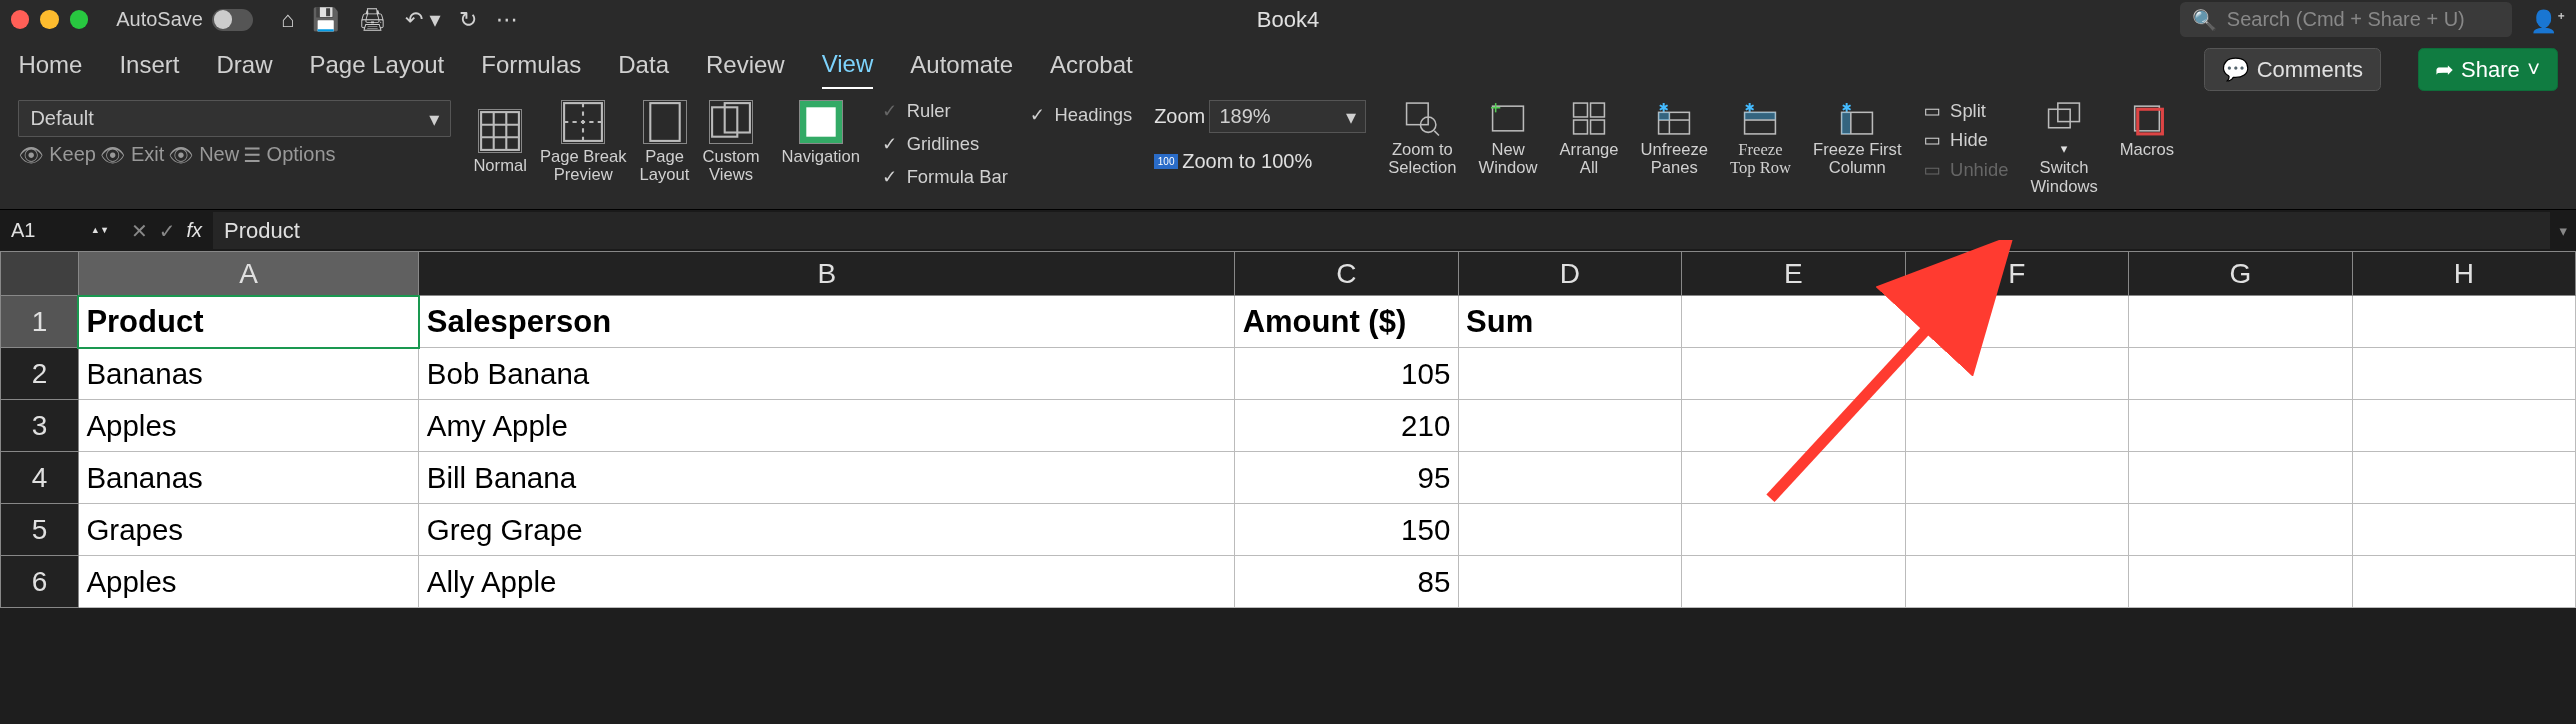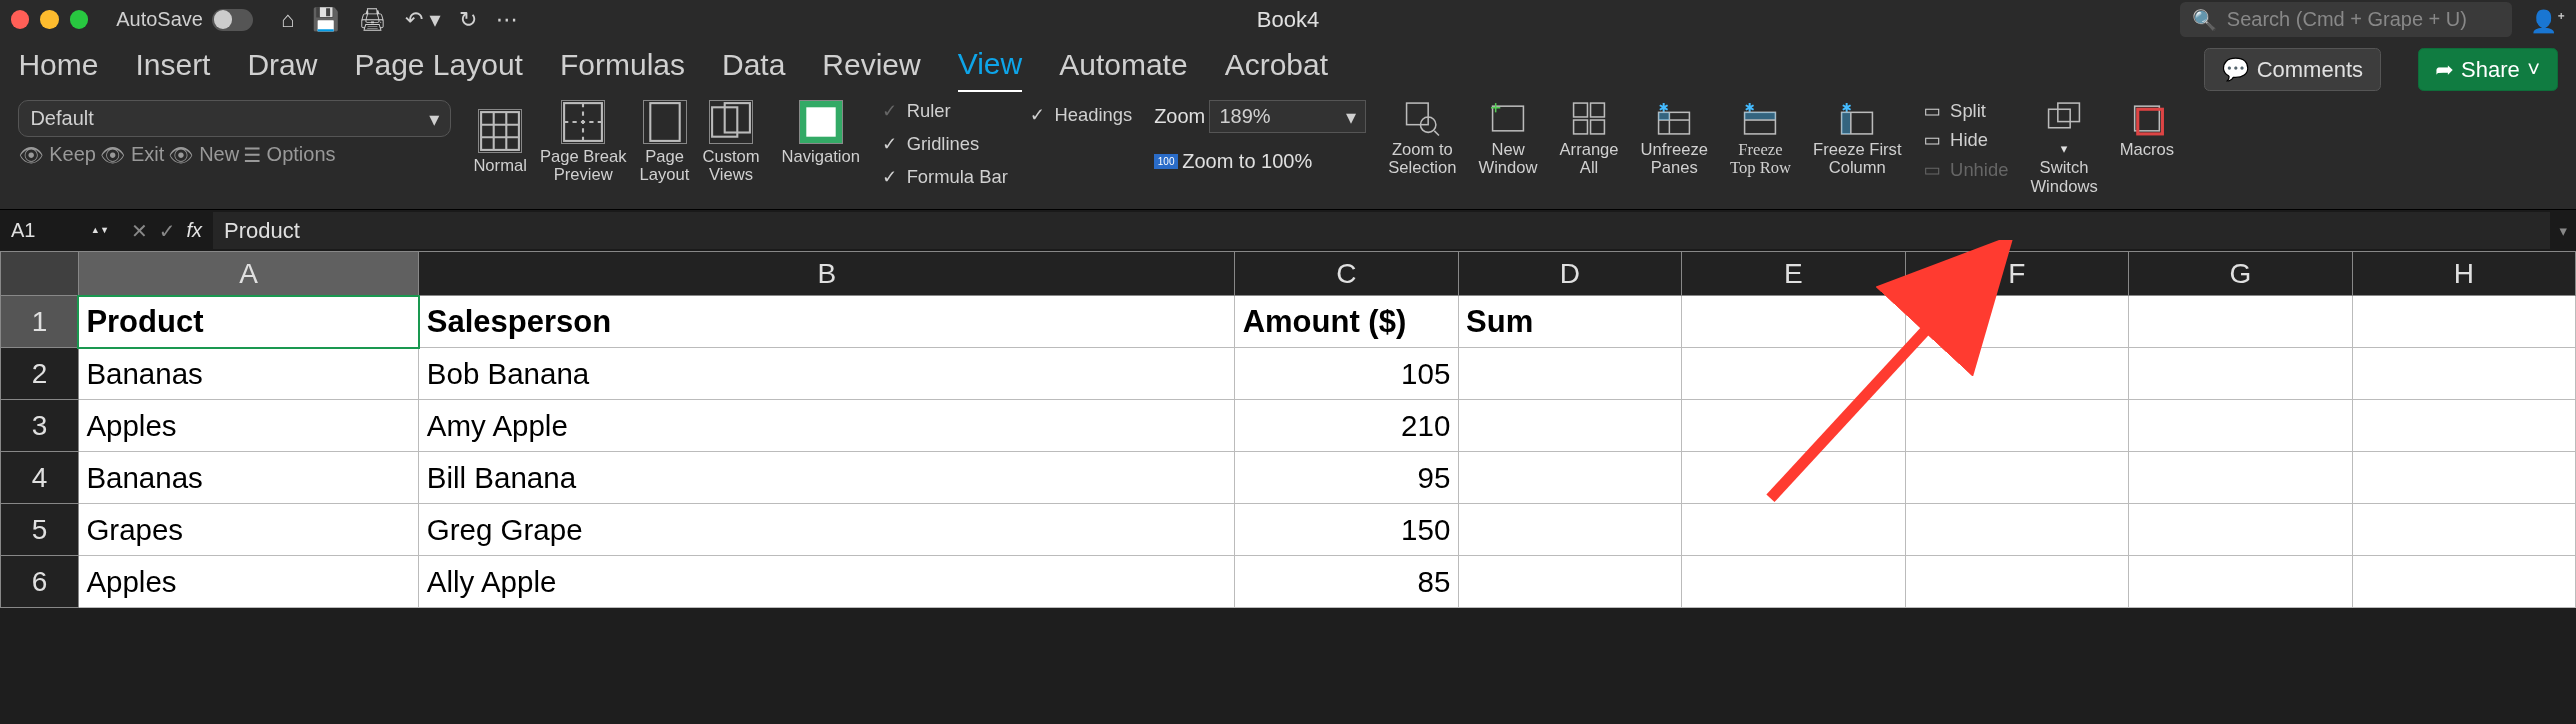--- a/index.html
+++ b/index.html
@@ -14,30 +14,30 @@
     .autosave { margin-left: 28px; font-size: 20px; color: #d0d0d0; }
     .toggle { width: 41px; height: 22px; background: #555; border-radius: 11px; position: relative; margin-left: 9.2px; }
     .toggle::after { content:""; position:absolute; left:1.8px; top:1.8px; width:18.4px; height:18.4px; background:#ccc; border-radius:50%; }
     .qat { display: flex; gap: 18.4px; margin-left: 28px; }
     .qat-icon { font-size: 22px; color: #d0d0d0; }
     .title-center { position: absolute; left: 50%; transform: translateX(-50%); font-size: 22px; color:#e0e0e0; }
     .search-right { margin-left: auto; display: flex; align-items: center; gap: 18.4px; }
     .search-box { background: #3a3a3a; border-radius: 5.5px; padding: 5.5px 13px; font-size: 20px; color: #888; width: 332px; display:flex; align-items:center; gap:9.2px; }
     
     .tabs { display: flex; gap: 37px; padding: 11px 18.4px 0 18.4px; background: #2a2a2a; align-items: center; height: 50px; }
-    .tab { font-size: 30px; color: #d0d0d0; padding-bottom: 9.2px; cursor: pointer; }
-    .tab.active { color: #0ea5e9; border-bottom: 2.8px solid #fff; }
+    .tab { font-size: 24px; color: #d0d0d0; padding-bottom: 9.2px; cursor: pointer; }
+    .tab.active { color: #7dd3fc; border-bottom: 2.8px solid #fff; }
     .tab-spacer { flex: 1; }
     .btn-comments { background: #3d3d3d; border: 0.9px solid #555; border-radius: 5.5px; padding: 7.4px 16.6px; font-size: 22px; color:#e0e0e0; display:flex; align-items:center; gap:7.4px; }
     .btn-share { background: #107c41; border: 0.9px solid #0e6d3a; border-radius: 5.5px; padding: 7.4px 16.6px; font-size: 22px; color:#fff; display:flex; align-items:center; gap:7.4px; }
     
     .ribbon { display: flex; background: #2a2a2a; padding: 11px 18.4px; gap: 22px; align-items:flex-start; height: 120px; }
     .ribbon-group { display: flex; flex-direction: column; gap: 5.5px; }
     .ribbon-row { display: flex; align-items:center; gap: 4px; }
-    .style-select { background: #323232; border: 0.9px solid #555; border-radius: 10px; padding: 5.5px 11px; font-size: 20px; color:#d0d0d0; width: 433px; display:flex; justify-content:space-between; }
+    .style-select { background: #323232; border: 0.9px solid #555; border-radius: 1px; padding: 5.5px 11px; font-size: 20px; color:#d0d0d0; width: 433px; display:flex; justify-content:space-between; }
     .small-btn { font-size: 20px; color:#999; display:flex; align-items:center; gap:5.5px; }
     .vg { display: flex; flex-direction: column; align-items:center; gap:3.7px; }
     .vg-icon { width: 44px; height: 44px; border: 0.9px solid #888; display:flex; align-items:center; justify-content:center; }
     .vg-label { font-size: 16.6px; color:#d0d0d0; text-align:center; line-height:1.1; }
     .check-item { display:flex; align-items:center; gap:9.2px; font-size:18.4px; color:#d0d0d0; }
     .zoom-input { background:#323232; border:0.9px solid #555; padding:3.7px 9.2px; font-size:20px; color:#d0d0d0; width:157px; display:flex; justify-content:space-between; }
     .icon-btn { display:flex; flex-direction:column; align-items:center; gap:3.7px; }
     .icon-btn svg { width:44px; height:37px; }
     .freeze-icon { width:44px; height:37px; }
 
@@ -76,21 +76,21 @@
     <span class="qat-icon">💾</span>
     <span class="qat-icon">🖨</span>
     <span class="qat-icon">↶ ▾</span>
     <span class="qat-icon">↻</span>
     <span class="qat-icon">⋯</span>
   </div>
   <span class="title-center">Book4</span>
   <div class="search-right">
     <div class="search-box">
       <span>🔍</span>
-      <span>Search (Cmd + Grape + U)</span>
+      <span>Search (Cmd + Share + U)</span>
     </div>
     <span class="qat-icon">👤⁺</span>
   </div>
 </div>
 
 <div class="tabs">
   <span class="tab">Home</span>
   <span class="tab">Insert</span>
   <span class="tab">Draw</span>
   <span class="tab">Page Layout</span>

